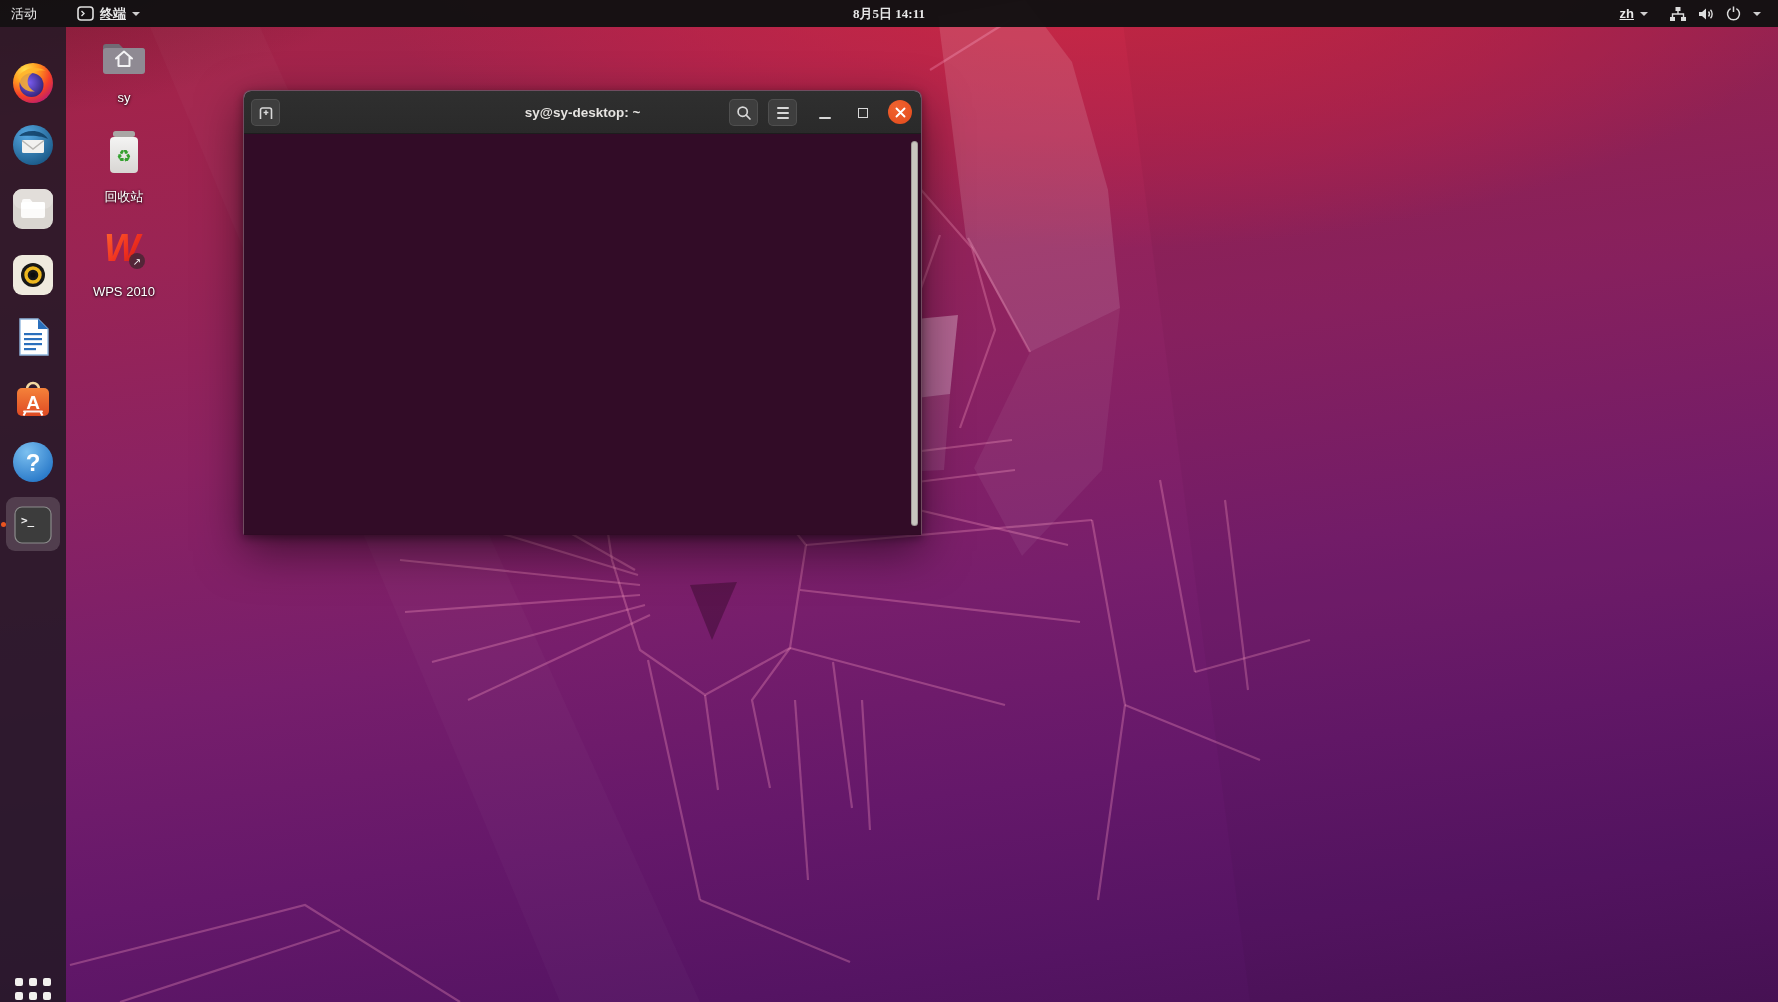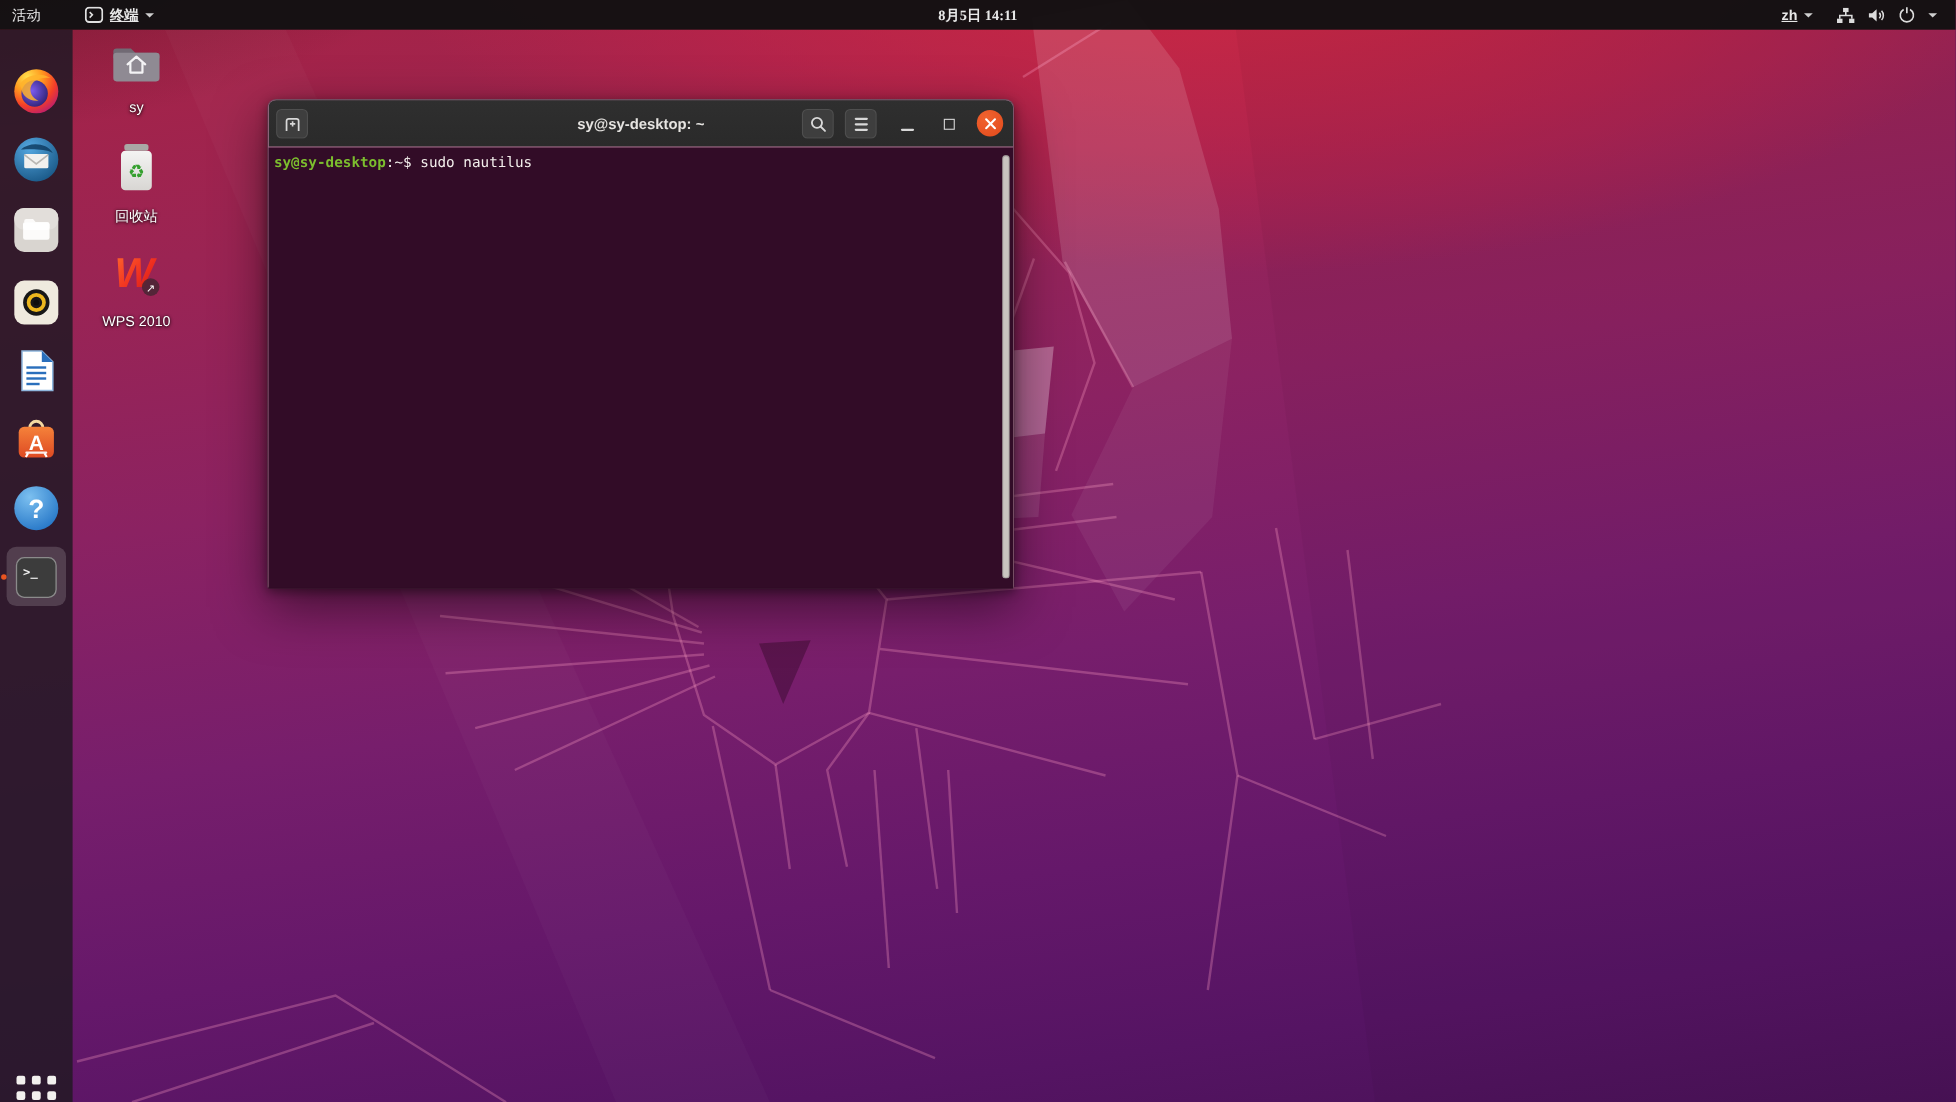--- a/index.html
+++ b/index.html
@@ -391,17 +391,16 @@
     </div>
     <div class="close-btn">
       <svg width="11" height="11" viewBox="0 0 11 11">
         <path d="M1.5 1.5 L9.5 9.5 M9.5 1.5 L1.5 9.5" stroke="#ffffff" stroke-width="1.9" stroke-linecap="round"></path>
       </svg>
     </div>
   </div>
 
   <div class="term-body">
     <div class="term-text">
-      <div class="term-line"><span class="p-green">sy@sy-desktop</span><span>:~$ </span><span>sudo nautilus</span></div>
     </div>
     <div class="term-scrollbar"></div>
   </div>
 </div>
 
 </body></html>

